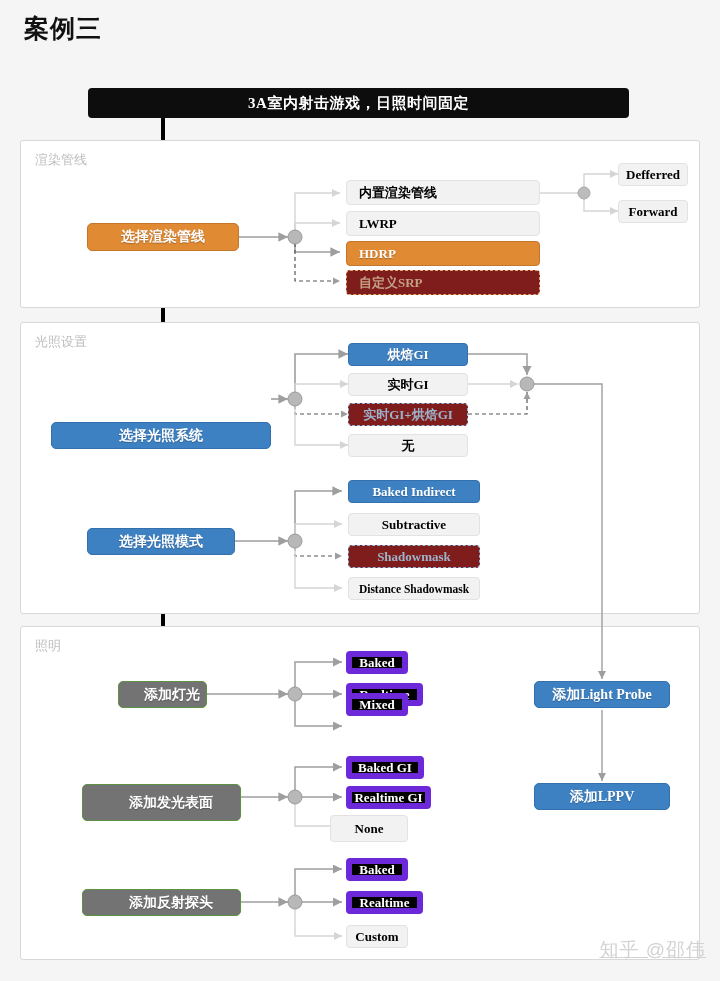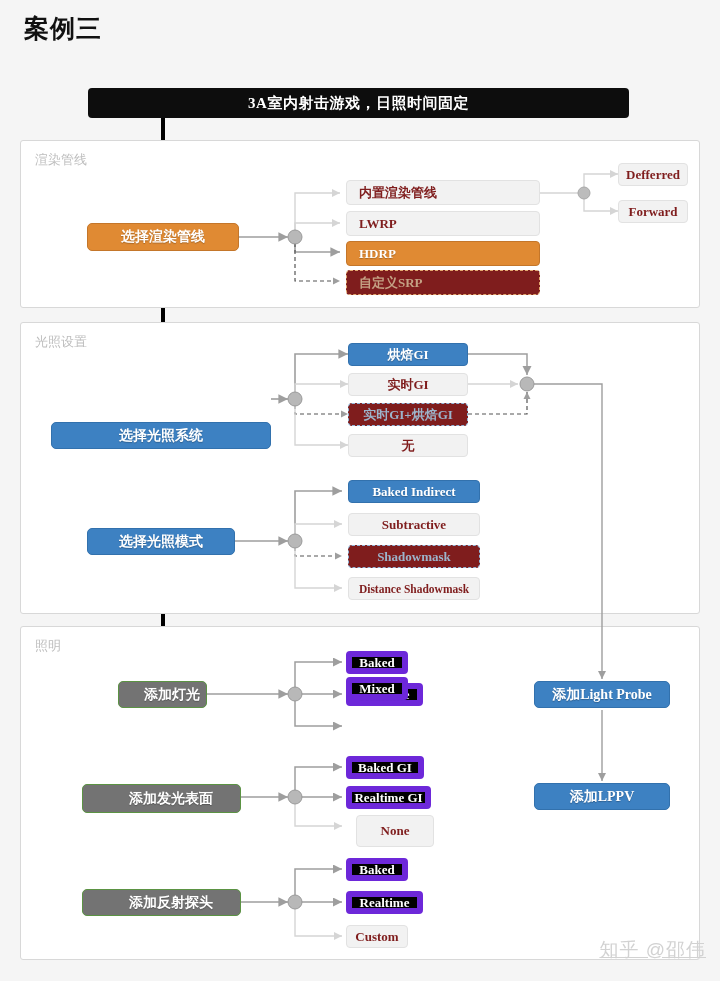--- a/index.html
+++ b/index.html
@@ -106,21 +106,21 @@
     font-size: 13px;
     z-index: 3;
     white-space: nowrap;
   }
   .opt.left   { justify-content: flex-start; padding-left: 12px; }
   .opt.center { justify-content: center; }
 
   .opt.muted {
     background: #f2f2f2;
     border: 1px solid #e2e2e2;
-    color: #7f1d1d;
+    color: #000000;
     font-weight: bold;
   }
   .opt.sel-orange {
     background: #e08a33;
     border: 1px solid #c4762a;
     color: #ffffff;
     font-weight: bold;
     text-shadow: 0 1px 1px rgba(0,0,0,.25);
   }
   .opt.dash-orange {
@@ -297,27 +297,27 @@
 <div class="opt center muted" style="left:348px; top:577px; width:132px; height:23px; font-size:11.5px;">Distance Shadowmask</div>
 
 <div class="section" style="left:20px; top:626px; width:680px; height:334px;">
   <div class="section-label">照明</div>
 </div>
 
 <div class="node green" style="left:118px; top:681px; width:89px; height:27px;">添加灯光</div>
 
 <div class="opt center sel-green" style="left:346px; top:651px; width:62px; height:23px;">Baked</div>
 <div class="opt center sel-green" style="left:346px; top:683px; width:77px; height:23px;">Realtime</div>
-<div class="opt center sel-green" style="left:346px; top:677px; width:62px; height:23px;">Mixed</div>
-
-<div class="node green" style="left:82px; top:784px; width:159px; height:29px;">添加发光表面</div>
+<div class="opt center sel-green" style="left:346px; top:693px; width:62px; height:23px;">Mixed</div>
+
+<div class="node green" style="left:82px; top:784px; width:159px; height:37px;">添加发光表面</div>
 
 <div class="opt center sel-green" style="left:346px; top:756px; width:78px; height:23px;">Baked GI</div>
 <div class="opt center sel-green" style="left:346px; top:786px; width:85px; height:23px;">Realtime GI</div>
-<div class="opt center muted" style="left:356px; top:815px; width:78px; height:32px;">None</div>
+<div class="opt center muted" style="left:330px; top:815px; width:78px; height:27px;">None</div>
 
 <div class="node green" style="left:82px; top:889px; width:159px; height:27px;">添加反射探头</div>
 
 <div class="opt center sel-green" style="left:346px; top:858px; width:62px; height:23px;">Baked</div>
 <div class="opt center sel-green" style="left:346px; top:891px; width:77px; height:23px;">Realtime</div>
 <div class="opt center muted" style="left:346px; top:925px; width:62px; height:23px;">Custom</div>
 
 <div class="node blue" style="left:534px; top:681px; width:136px; height:27px;">添加Light Probe</div>
 
 <div class="node blue" style="left:534px; top:783px; width:136px; height:27px;">添加LPPV</div>

